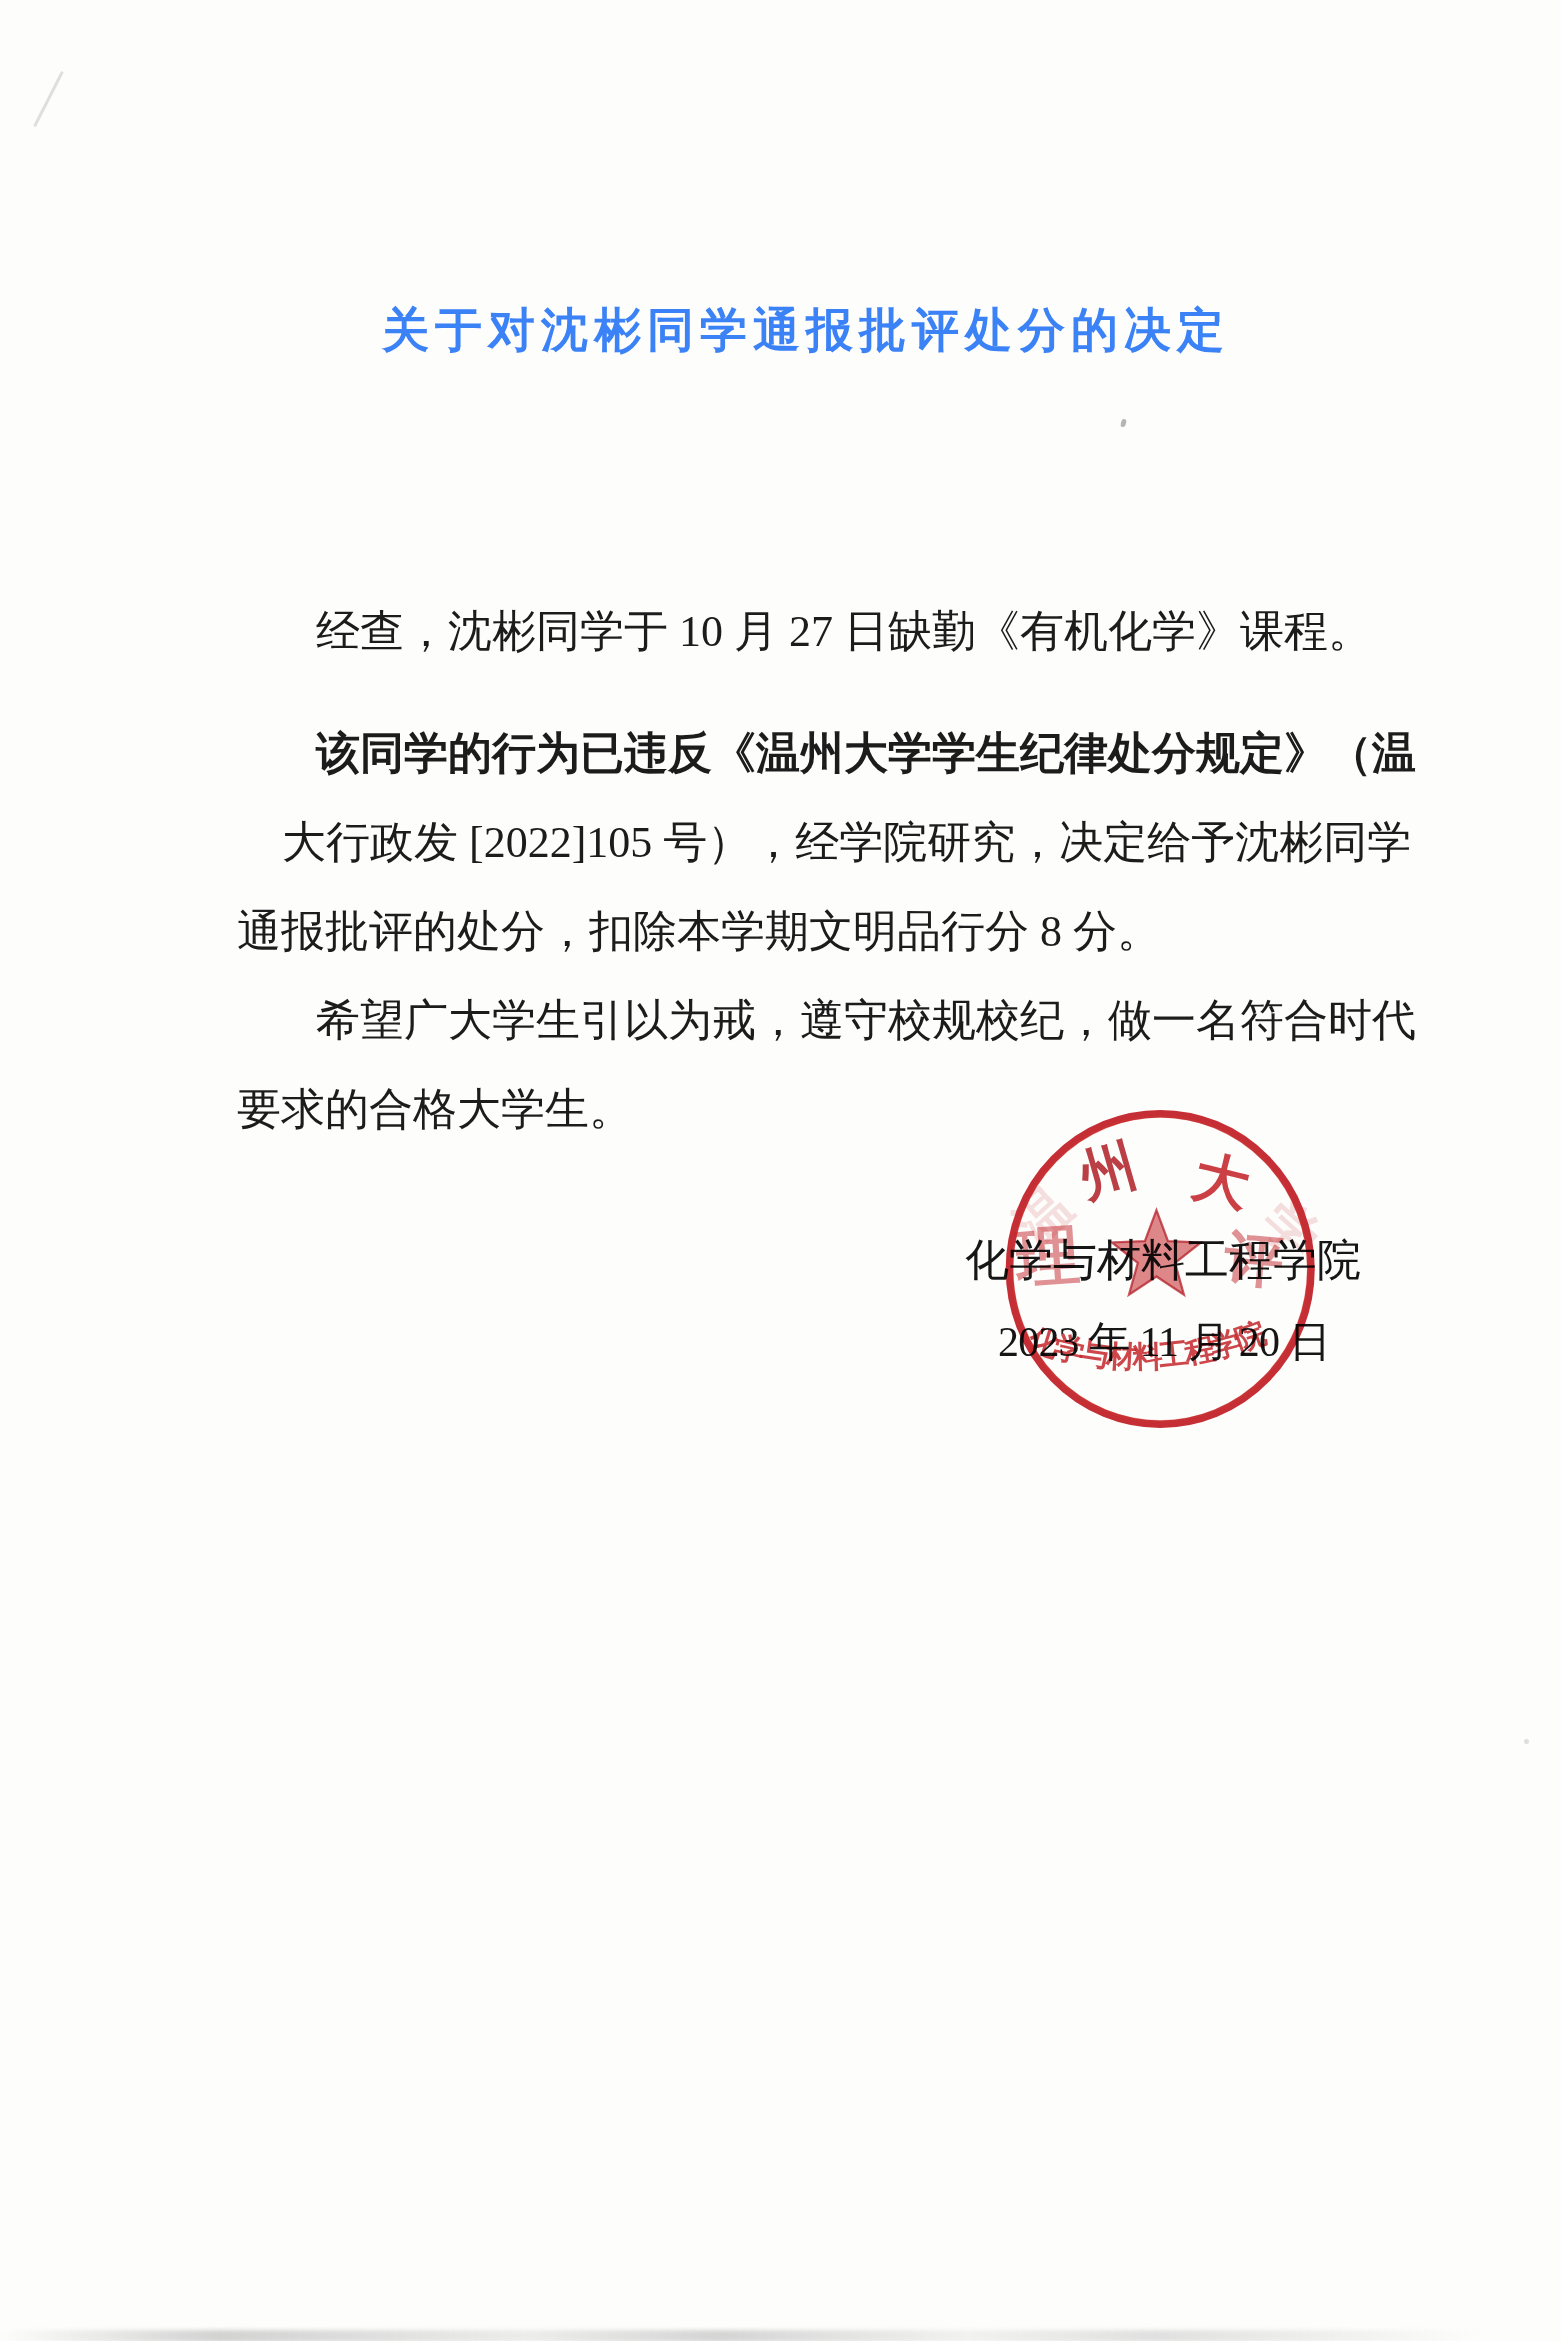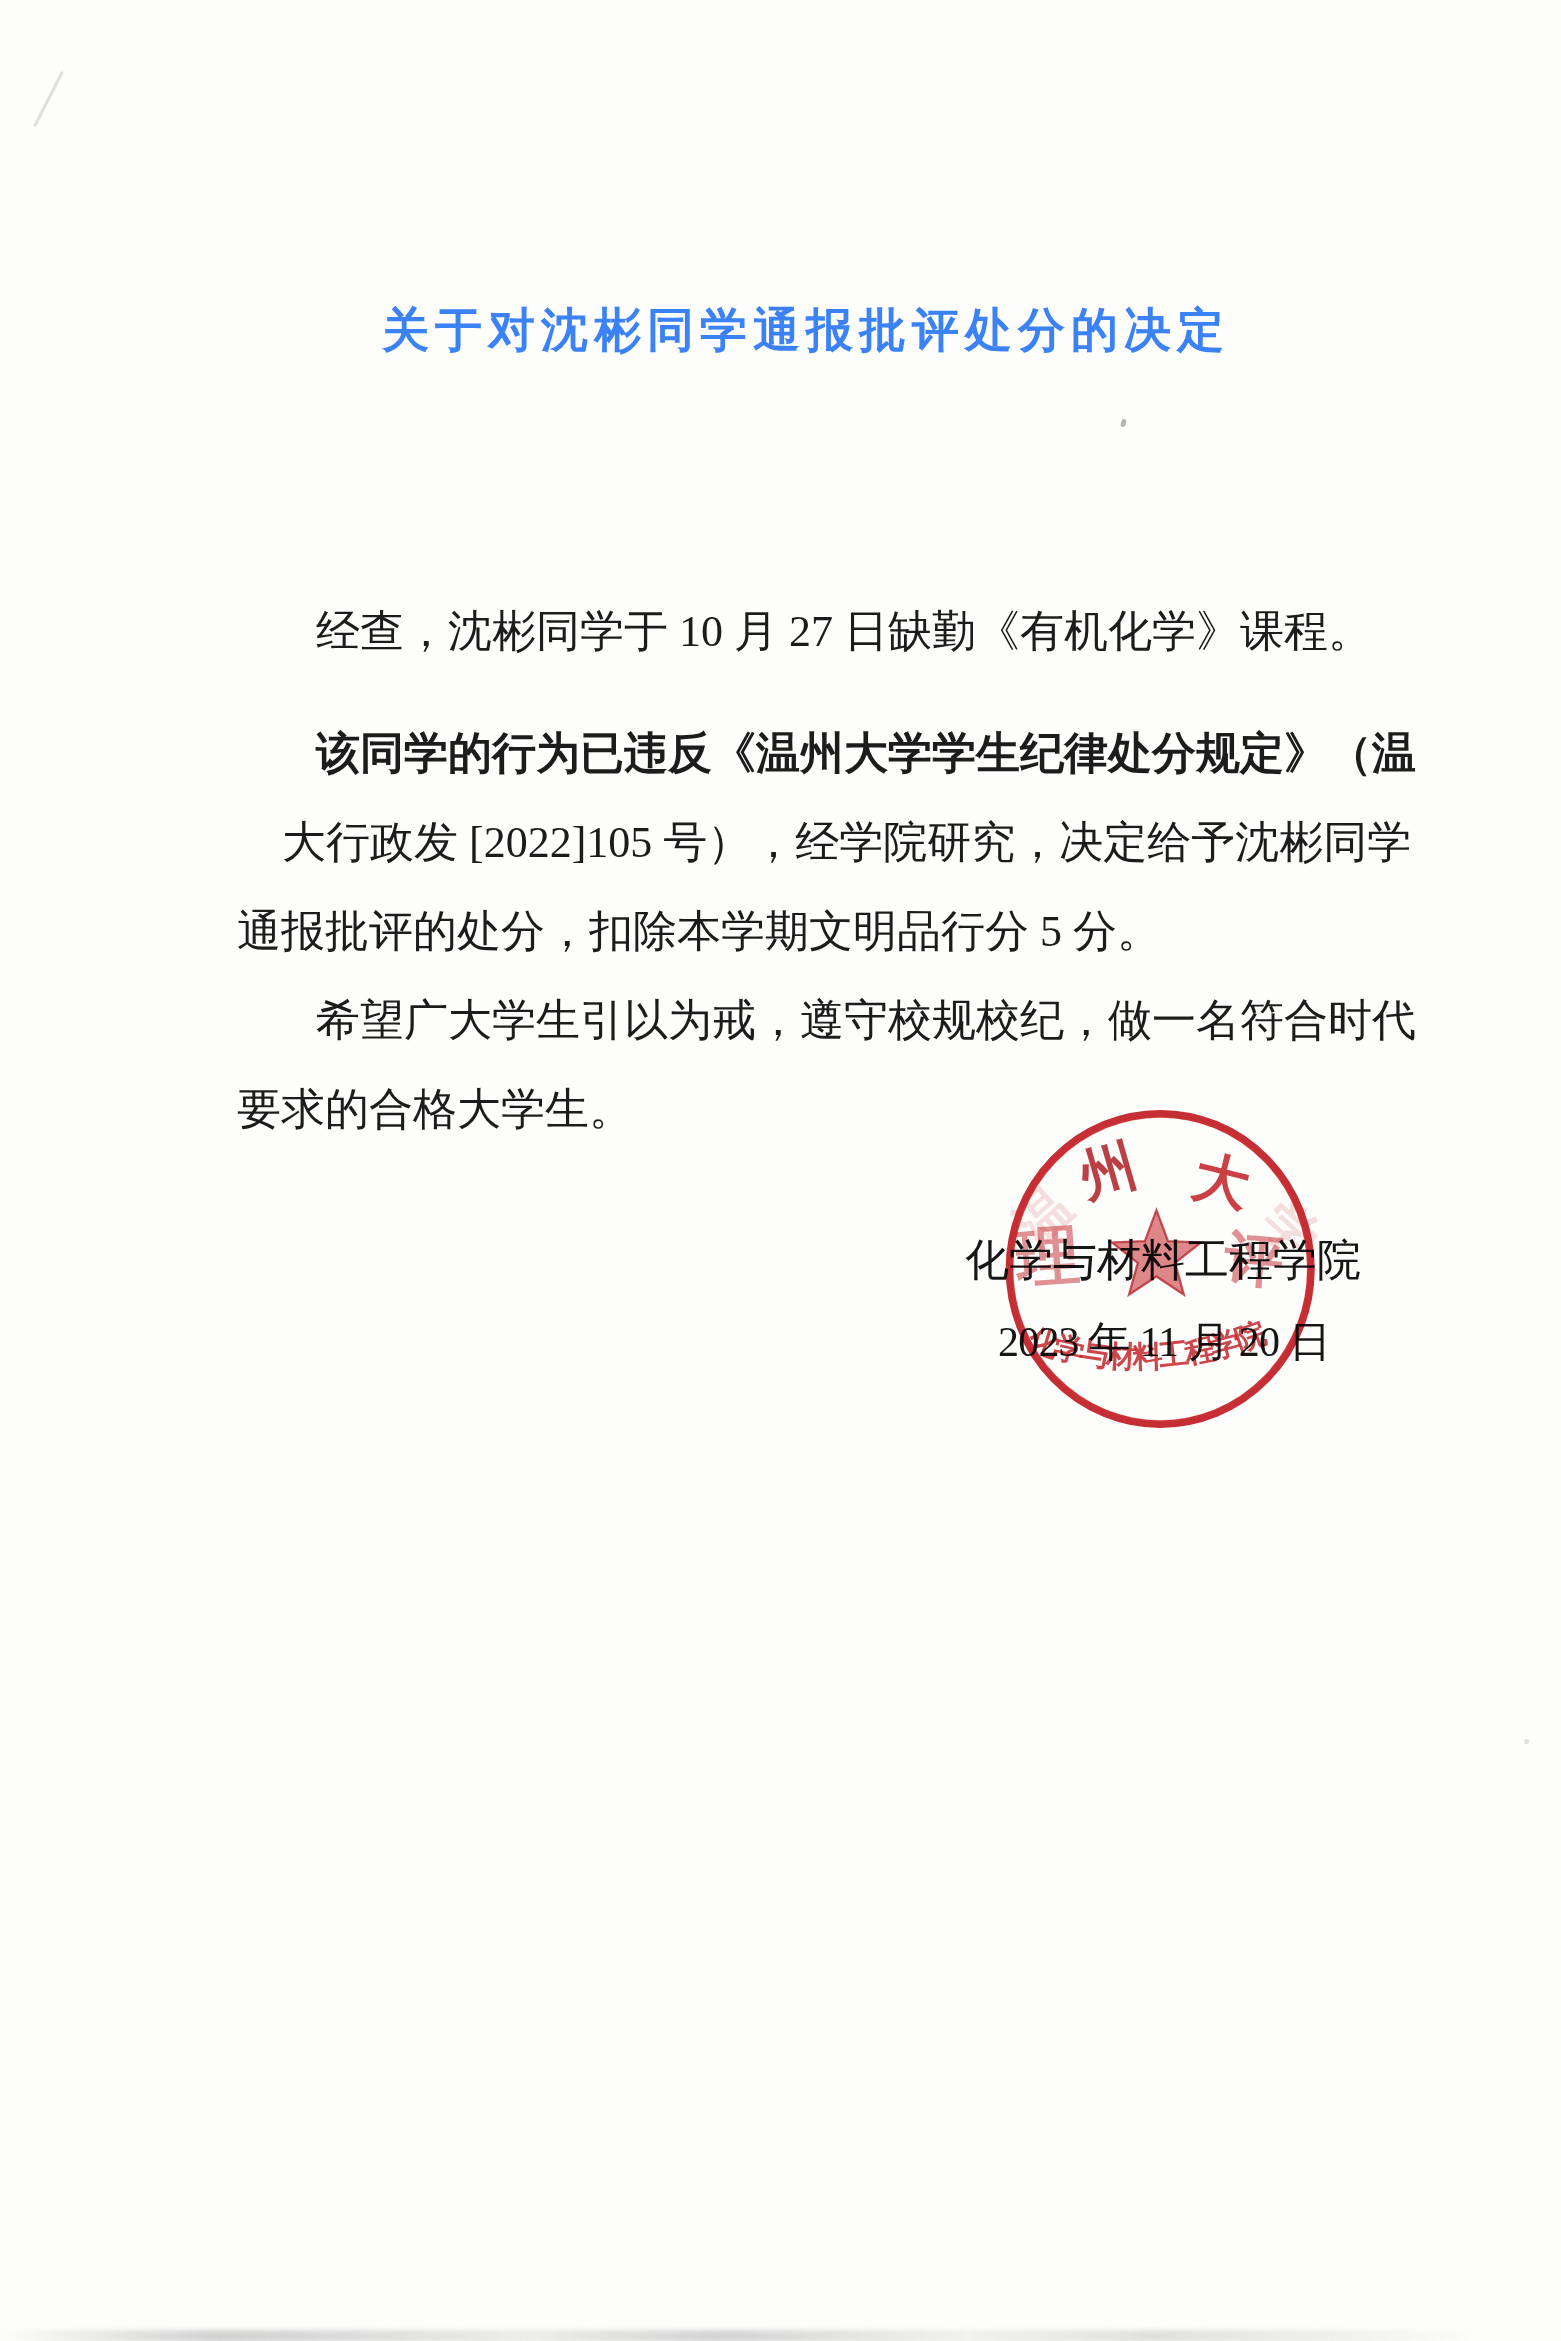--- a/index.html
+++ b/index.html
@@ -82,21 +82,21 @@
   <div class="scratch-topleft"></div>
   <div class="dot-artifact"></div>
   <div class="speck-right"></div>
   <div class="bottom-smudge"></div>
 
   <h1 class="title">关于对沈彬同学通报批评处分的决定</h1>
 
   <div class="bline l2">经查，沈彬同学于 10 月 27 日缺勤《有机化学》课程。</div>
   <div class="bline l3">该同学的行为已违反《温州大学学生纪律处分规定》（温</div>
   <div class="bline l4">大行政发 [2022]105 号），经学院研究，决定给予沈彬同学</div>
-  <div class="bline l5">通报批评的处分，扣除本学期文明品行分 5 分。</div>
+  <div class="bline l5">通报批评的处分，扣除本学期文明品行分 8 分。</div>
   <div class="bline l6">希望广大学生引以为戒，遵守校规校纪，做一名符合时代</div>
   <div class="bline l7">要求的合格大学生。</div>
 
   <div class="sig-org">化学与材料工程学院</div>
   <div class="sig-date">2023 年 11 月 20 日</div>
 
   <svg class="seal" viewBox="0 0 500 520">
 
     <ellipse cx="239" cy="244" rx="200" ry="206" fill="none" stroke="#c4232a" stroke-width="10" stroke-opacity="0.95"></ellipse>
     <ellipse cx="239" cy="244" rx="196" ry="202" fill="none" stroke="#d03a32" stroke-width="3" stroke-opacity="0.35"></ellipse>

